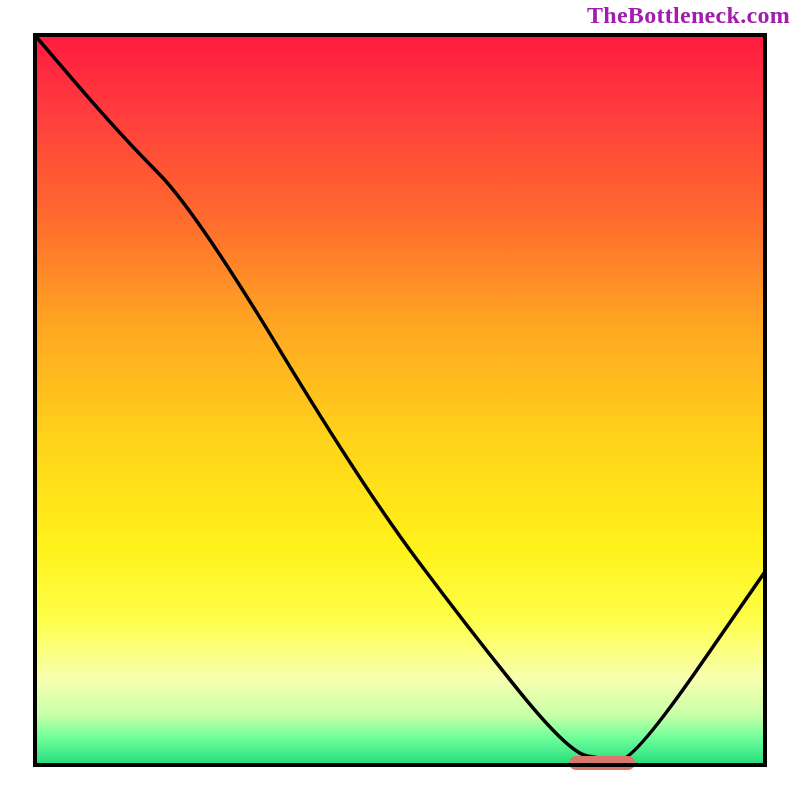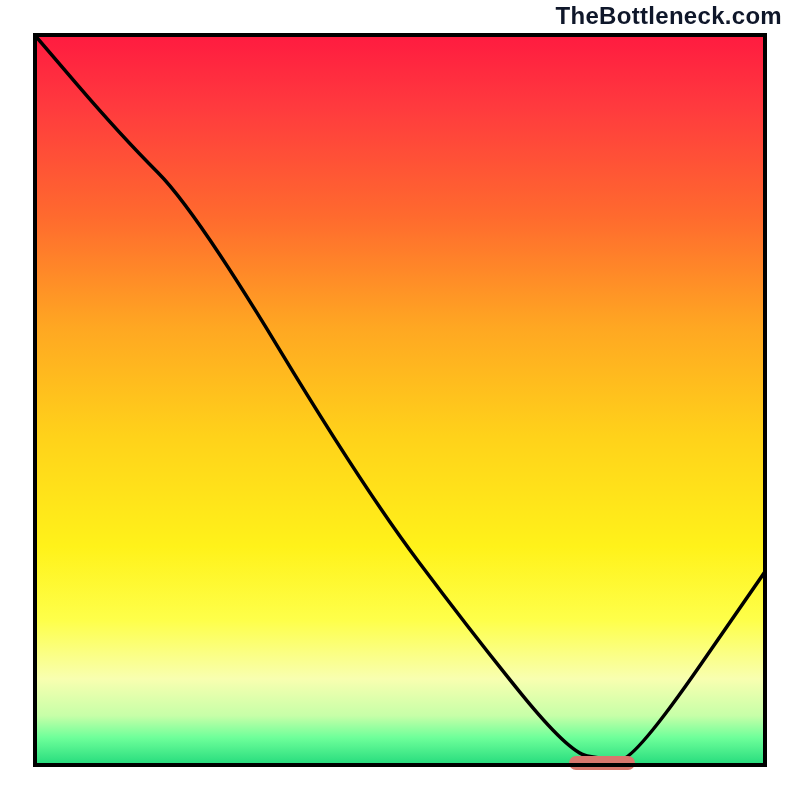--- a/index.html
+++ b/index.html
@@ -11,25 +11,25 @@
     overflow: hidden;
   }
   .chart-wrap {
     position: relative;
     width: 800px;
     height: 800px;
   }
   .watermark {
     position: absolute;
     top: 2px;
-    right: 18px;
-    font-family: Liberation Sans, sans-serif;
+    right: 10px;
+    font-family: Liberation Serif, serif;
     font-size: 24px;
     font-weight: 600;
-    color: #0f172a;
+    color: #a21caf;
     letter-spacing: 0.3px;
     pointer-events: none;
   }
   .plot-area {
     position: absolute;
     left: 33px;
     top: 33px;
     width: 734px;
     height: 734px;
     box-sizing: border-box;

